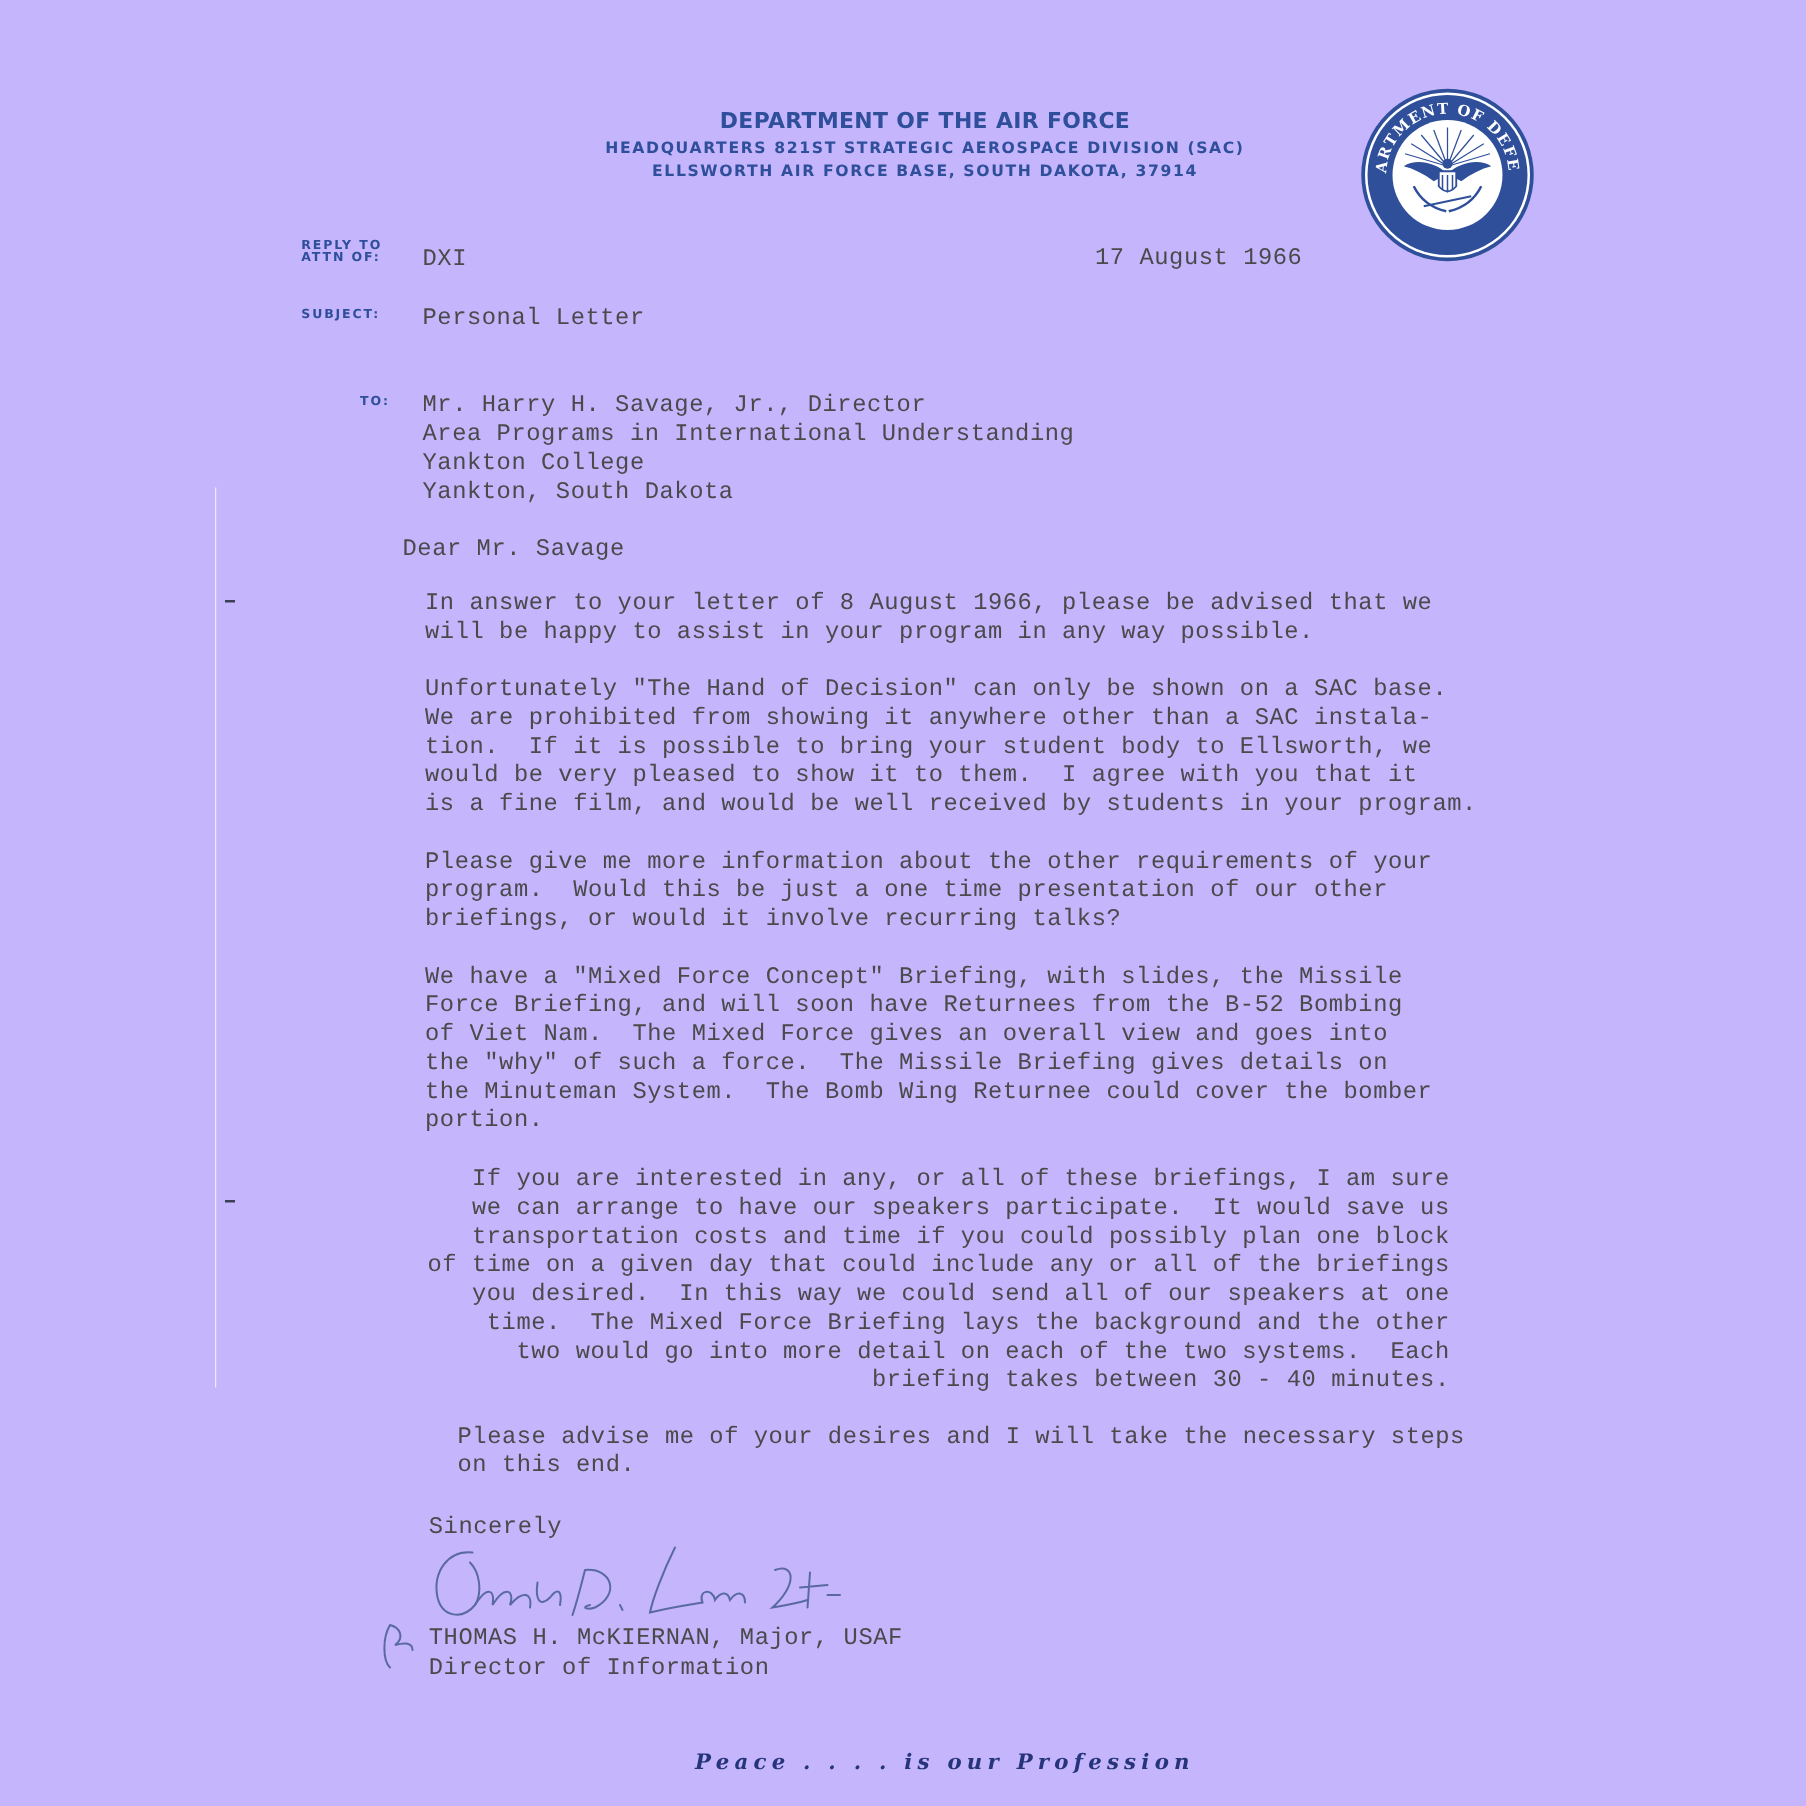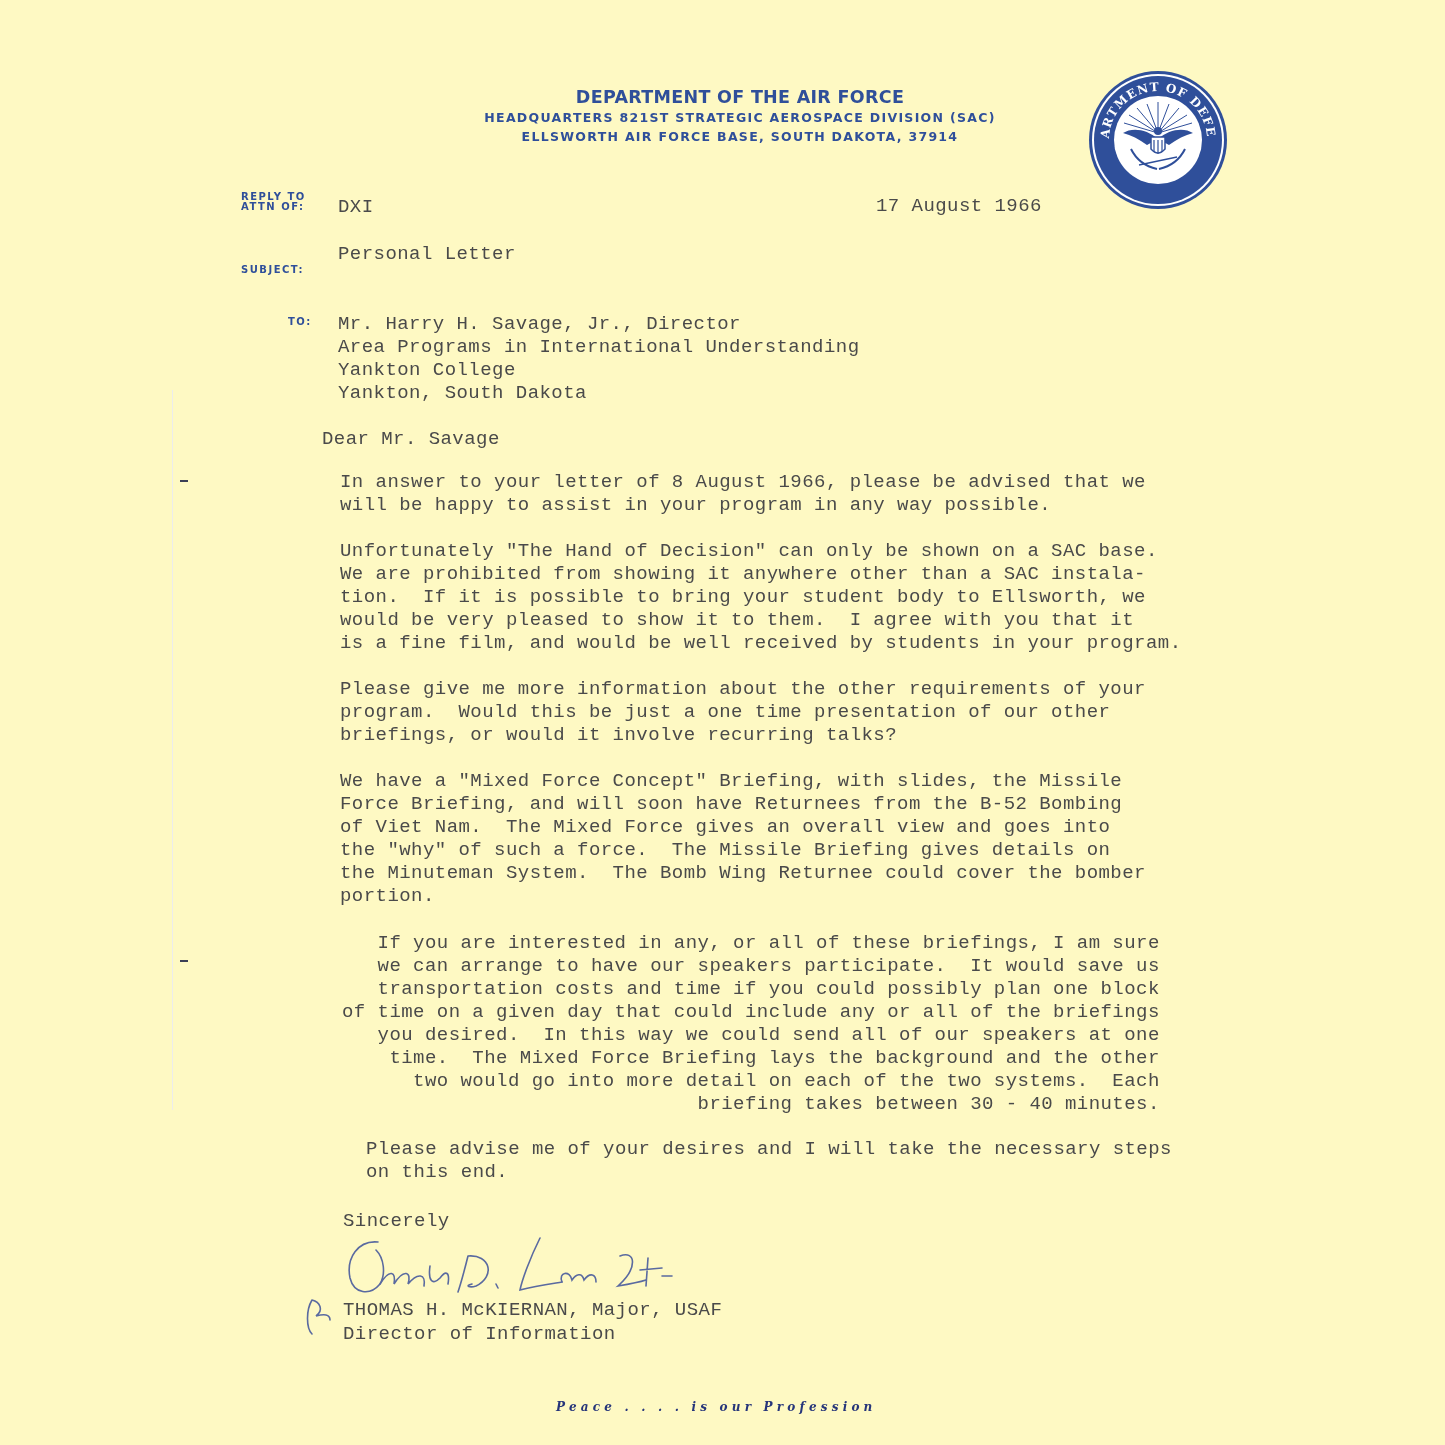--- a/index.html
+++ b/index.html
@@ -1,37 +1,37 @@
 <!DOCTYPE html>
 <html><head>
   <meta charset="utf-8">
   <style>
     html, body { margin: 0; padding: 0; background: #ffffff; }
     body { width: 1445px; height: 1445px; position: relative; overflow: hidden; }
-    .page { position: absolute; left: 0; top: 0; width: 1445px; height: 1445px; background: #fef9c3; }
+    .page { position: absolute; left: 0; top: 0; width: 1445px; height: 1445px; background: #c4b5fd; }
     .edge-line { position: absolute; left: 172px; top: 390px; width: 1px; height: 720px; background: #ececec; }
     .tick { position: absolute; left: 180px; width: 8px; height: 2px; background: #3a3f55; }
 
     .letterhead { position: absolute; left: 440px; top: 86px; width: 600px; text-align: center; color: #2f4f9a; font-family: "DejaVu Sans", sans-serif; }
     .lh-title { font-size: 17.5px; font-weight: bold; letter-spacing: 0.3px; line-height: 22px; }
     .lh-sub { font-size: 12.5px; letter-spacing: 1.3px; line-height: 19px; font-weight: bold; }
 
     .seal { position: absolute; left: 1087px; top: 69px; width: 142px; height: 142px; }
 
     .label { position: absolute; color: #2f4f9a; font-family: "DejaVu Sans", sans-serif; font-weight: bold; font-size: 10px; letter-spacing: 1.5px; line-height: 10px; }
 
     .tw { font-family: "Liberation Mono", monospace; font-size: 19px; letter-spacing: 0.45px; color: #4a4a4a; white-space: pre; line-height: 23px; }
     .abs { position: absolute; }
 
     .para { position: absolute; left: 340px; }
     .para .line { display: block; }
 
     .signature { position: absolute; left: 300px; top: 1228px; width: 480px; height: 110px; }
 
-    .motto { position: absolute; left: 556px; top: 1400px; color: #26357a; font-family: "DejaVu Serif", serif; font-style: italic; font-weight: bold; font-size: 12px; letter-spacing: 4.2px; white-space: pre; }
+    .motto { position: absolute; left: 556px; top: 1400px; color: #26357a; font-family: "DejaVu Serif", serif; font-style: italic; font-weight: bold; font-size: 17px; letter-spacing: 4.2px; white-space: pre; }
   </style>
 </head>
 <body>
 
 <div class="page">
 
   <div class="edge-line"></div>
   <div class="tick" style="top:480px;"></div>
   <div class="tick" style="top:960px;"></div>
 
@@ -86,21 +86,21 @@
       <path d="M98 80 Q90 96 72 100" stroke="#2f4f9a" stroke-width="2" fill="none"></path>
       <line x1="52" y1="96" x2="90" y2="88" stroke="#2f4f9a" stroke-width="1.5"></line>
     </svg>
   </div>
 
   <div class="label abs" style="left:241px; top:192px;">REPLY TO</div>
   <div class="label abs" style="left:241px; top:202px;">ATTN OF:</div>
   <div class="tw abs" style="left:338px; top:196px;">DXI</div>
   <div class="tw abs" style="left:876px; top:195px;">17 August 1966</div>
 
-  <div class="label abs" style="left:241px; top:247px;margin-top:18px;">SUBJECT:</div>
+  <div class="label abs" style="left:241px; top:247px;">SUBJECT:</div>
   <div class="tw abs" style="left:338px; top:243px;">Personal Letter</div>
 
   <div class="label abs" style="left:288px; top:317px;">TO:</div>
 
   <div class="abs" style="left:338px; top:313px;">
     <div class="tw">Mr. Harry H. Savage, Jr., Director</div>
     <div class="tw">Area Programs in International Understanding</div>
     <div class="tw">Yankton College</div>
     <div class="tw">Yankton, South Dakota</div>
   </div>

